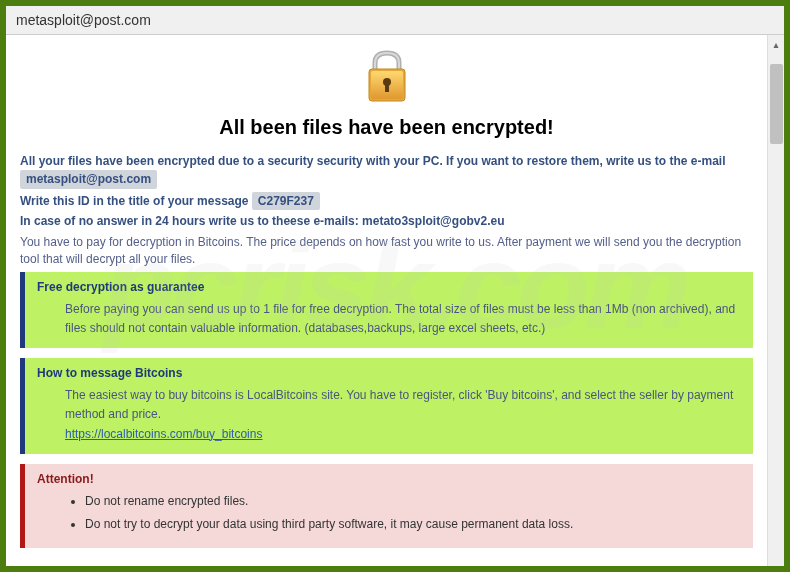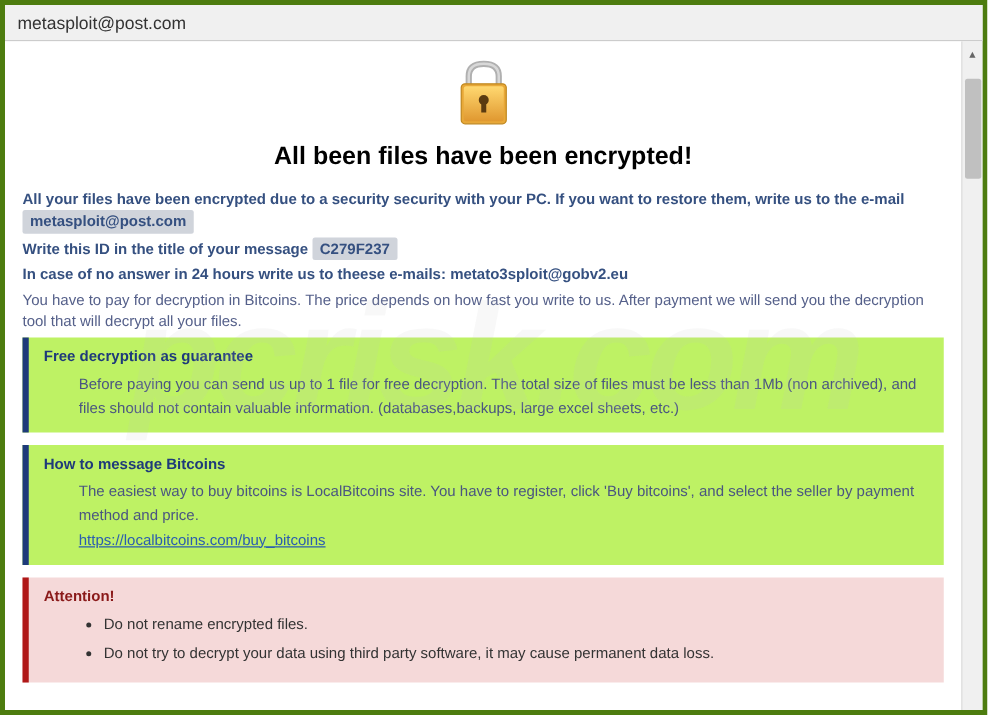--- a/index.html
+++ b/index.html
@@ -5,21 +5,21 @@
     * { margin: 0; padding: 0; box-sizing: border-box; }
     body {
       font-family: 'Segoe UI', Tahoma, sans-serif;
       font-size: 12px;
       background: #fff;
       width: 790px;
       height: 572px;
       overflow: hidden;
     }
     .window {
-      border: 4px solid #4d7c0f;
+      border: 6px solid #4d7c0f;
       width: 790px;
       height: 572px;
       background: #fff;
       display: flex;
       flex-direction: column;
     }
     .titlebar {
       background: #f0f0f0;
       padding: 6px 10px;
       font-size: 14px;

